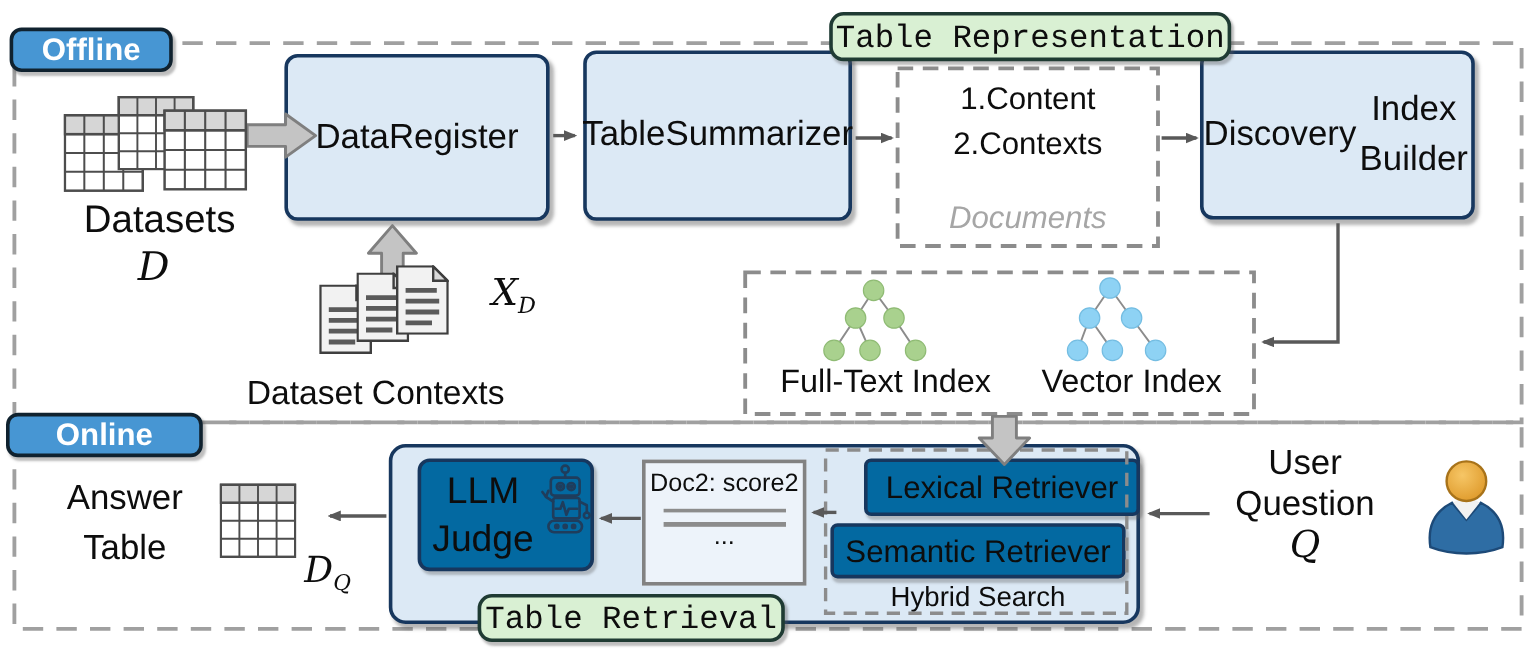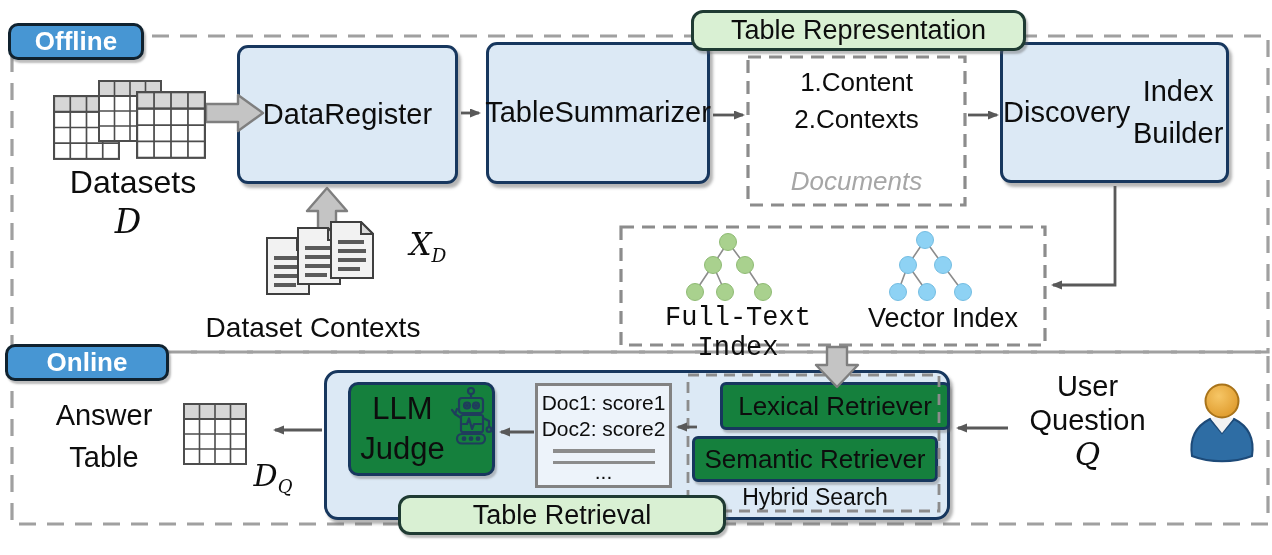--- a/index.html
+++ b/index.html
@@ -12,37 +12,38 @@
 
   .pbox{ 
     position:absolute; box-sizing:border-box; z-index:2;
     background:#dce9f5; border:3px solid #17375e; border-radius:11px;
     box-shadow:3px 4px 3px rgba(90,90,90,.45);
     display:flex; flex-direction:row; align-items:center; justify-content:center;
     font-size:29px; line-height:1.42; text-align:center; color:#0d0d0d;
   }
   .cyanbox{
     position:absolute; box-sizing:border-box; z-index:2;
-    background:#15803d; border:3px solid #17375e; border-radius:6px;
+    background:#0369a1; border:3px solid #17375e; border-radius:6px;
     display:flex; align-items:center; justify-content:center;
     font-size:26px; color:#0d0d0d; box-shadow:2px 3px 2px rgba(90,90,90,.35);
   }
   .badge-blue{
     position:absolute; box-sizing:border-box; z-index:4;
     background:#4796d3; border:3.5px solid #10222f; border-radius:10px;
     display:flex; align-items:center; justify-content:center;
     color:#fff; font-size:26px; font-weight:600;
     box-shadow:2px 3px 2px rgba(90,90,90,.4);
   }
   .badge-green{
     position:absolute; box-sizing:border-box; z-index:4;
     background:#d9f0d3; border:3.5px solid #1f3b33; border-radius:12px;
-    display:flex; align-items:center; justify-content:center;
+    display:flex; align-items:flex-end; justify-content:center;
     color:#0d0d0d; font-size:27px;
     box-shadow:2px 3px 2px rgba(90,90,90,.4);
+    font-family:Liberation Mono, monospace;
   }
   .lbl{position:absolute; z-index:2; text-align:center; color:#0d0d0d;}
   .sym{font-family:"DejaVu Serif", serif; font-style:italic;}
   .sym sub{font-size:.60em;}
   .summ-line{font-size:26px; line-height:1.42;}
   .summ-doc{font-style:italic; color:#a6a6a6;margin-top:25px;}
   .container{
     position:absolute; box-sizing:border-box; z-index:2;
     background:#dce9f5; border:3.5px solid #17375e; border-radius:14px;
     box-shadow:3px 4px 3px rgba(90,90,90,.45);
@@ -96,38 +97,37 @@
     <span>D</span>
   </div>
 
   <div class="lbl sym" style="left:388px;top:226px;width:80px;font-size:31px;">
     <span>X</span><sub>D</sub>
   </div>
   <div class="lbl" style="left:198px;top:312px;width:230px;font-size:28px;">
     <span>Dataset Contexts</span>
   </div>
 
-  <div class="lbl" style="left:630px;top:303px;width:216px;font-size:27px;font-family:Liberation Mono, monospace;">
+  <div class="lbl" style="left:630px;top:303px;width:216px;font-size:27px;">
     <span>Full-Text Index</span>
   </div>
   <div class="lbl" style="left:848px;top:303px;width:190px;font-size:27px;">
     <span>Vector Index</span>
   </div>
 
   <div class="container" style="left:324px;top:370px;width:626px;height:150px;"></div>
 
   <div class="cyanbox" style="left:348px;top:382px;width:147px;height:94px;border-radius:10px;">
     <div style="text-align:center;font-size:31px;line-height:1.28;padding-right:38px;">
       <div>LLM</div>
       <div>Judge</div>
     </div>
   </div>
 
   <div class="docbox" style="left:535px;top:383px;width:137px;height:105px;">
-    <div>Doc1: score1</div>
     <div>Doc2: score2</div>
     <div class="rule"></div>
     <div class="rule"></div>
     <div style="line-height:.8;">...</div>
   </div>
 
   <div class="cyanbox" style="left:720px;top:382px;width:230px;height:48px;">
     <span>Lexical Retriever</span>
   </div>
   <div class="cyanbox" style="left:692px;top:436px;width:246px;height:46px;">
@@ -260,17 +260,17 @@
 
   <div class="badge-blue" style="left:8px;top:23px;width:136px;height:37px;">
     <span>Offline</span>
   </div>
   <div class="badge-blue" style="left:5px;top:344px;width:164px;height:37px;">
     <span>Online</span>
   </div>
   <div class="badge-green" style="left:691px;top:10px;width:335px;height:41px;">
     <span>Table Representation</span>
   </div>
-  <div class="badge-green" style="left:398px;top:495px;width:328px;height:40px;">
+  <div class="badge-green" style="left:398px;top:495px;width:256px;height:40px;">
     <span>Table Retrieval</span>
   </div>
 
 </div>
 
 </body></html>

